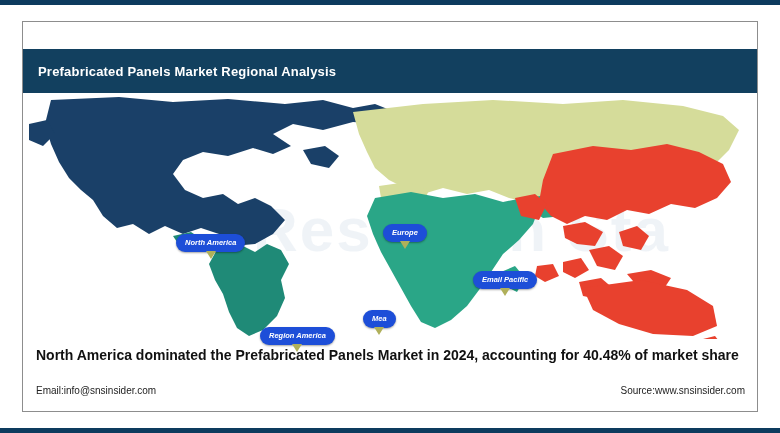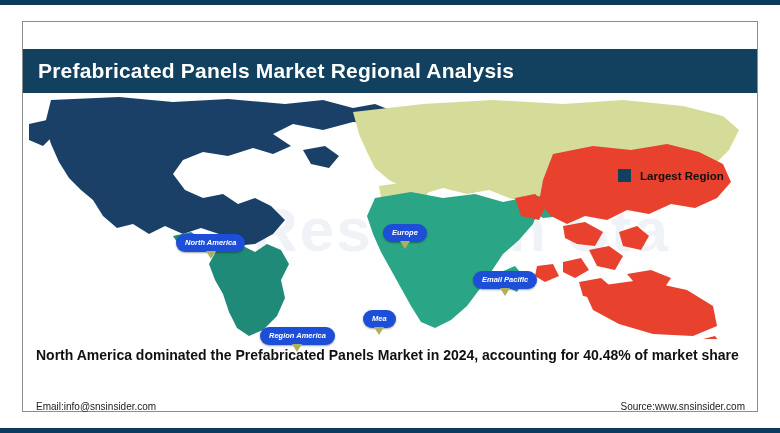--- a/index.html
+++ b/index.html
@@ -27,21 +27,21 @@
   }
 
   .title-bar{
     position:absolute;left:0;top:27px;
     width:100%;height:44px;
     background:#12405f;
     display:flex;align-items:center;
   }
   .title-bar .title-text{
     color:#ffffff;
-    font-size:21px;
+    font-size:13px;
     font-weight:bold;
     letter-spacing:.2px;
     margin-left:15px;
   }
 
   .map-area{
     position:absolute;
     left:0;top:72px;
     width:736px;height:245px;
   }
@@ -58,21 +58,21 @@
     font-size:11.5px;color:#111;font-weight:bold;
   }
 
   .insight{
     position:absolute;
     left:13px;top:325px;
     font-size:14px;font-weight:bold;color:#111;
   }
   .foot-row{
     position:absolute;
-    left:0;top:379px;width:736px;height:28px;
+    left:0;top:363px;width:736px;height:28px;
   }
   .foot-email{
     position:absolute;left:13px;top:0;
     font-size:10px;color:#222;
   }
   .foot-source{
     position:absolute;right:14px;top:0;
     font-size:10px;color:#222;
   }
 
@@ -168,24 +168,20 @@
       </g>
     </svg>
 
     <div class="pill pill-na">North America</div>
     <div class="pill pill-latam">Region America</div>
     <div class="pill pill-eu">Europe</div>
     <div class="pill pill-mea">Mea</div>
     <div class="pill pill-apac">Email Pacific</div>
   </div>
 
-  <div class="legend">
-    <span class="legend-swatch"></span>
-    <span class="legend-label">Largest Region</span>
-  </div>
 
   <div class="insight">North America dominated the Prefabricated Panels Market in 2024, accounting for 40.48% of market share</div>
 
   <div class="foot-row">
     <span class="foot-email">Email:info@snsinsider.com</span>
     <span class="foot-source">Source:www.snsinsider.com</span>
   </div>
 
 </div>
 

